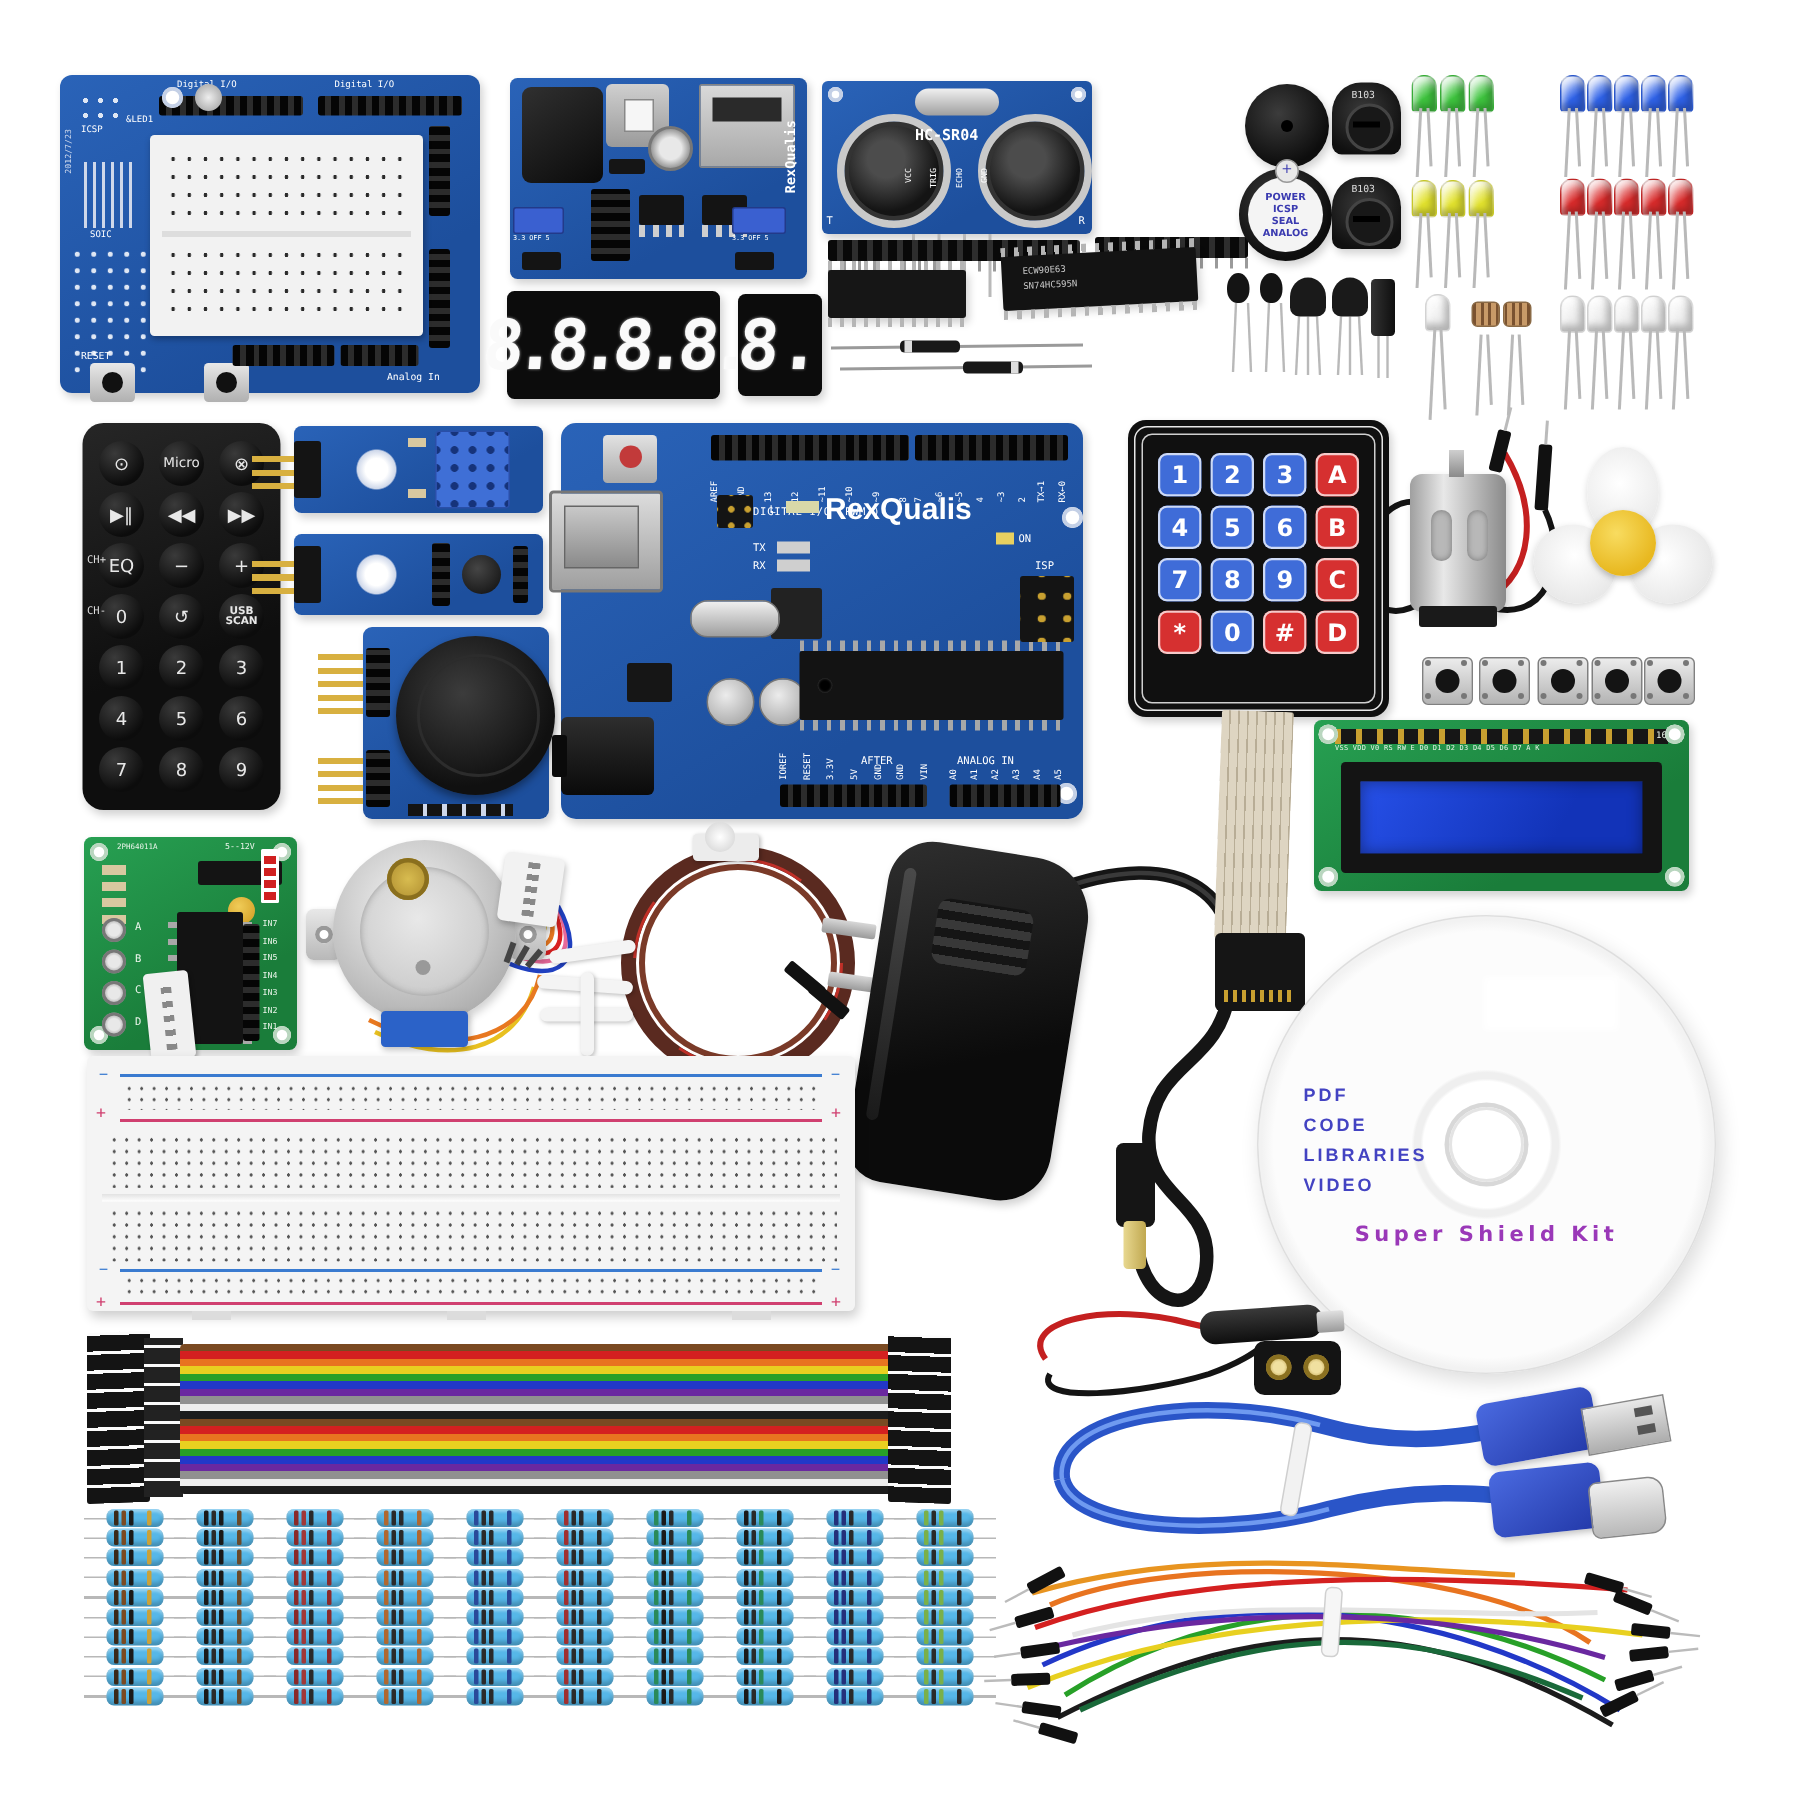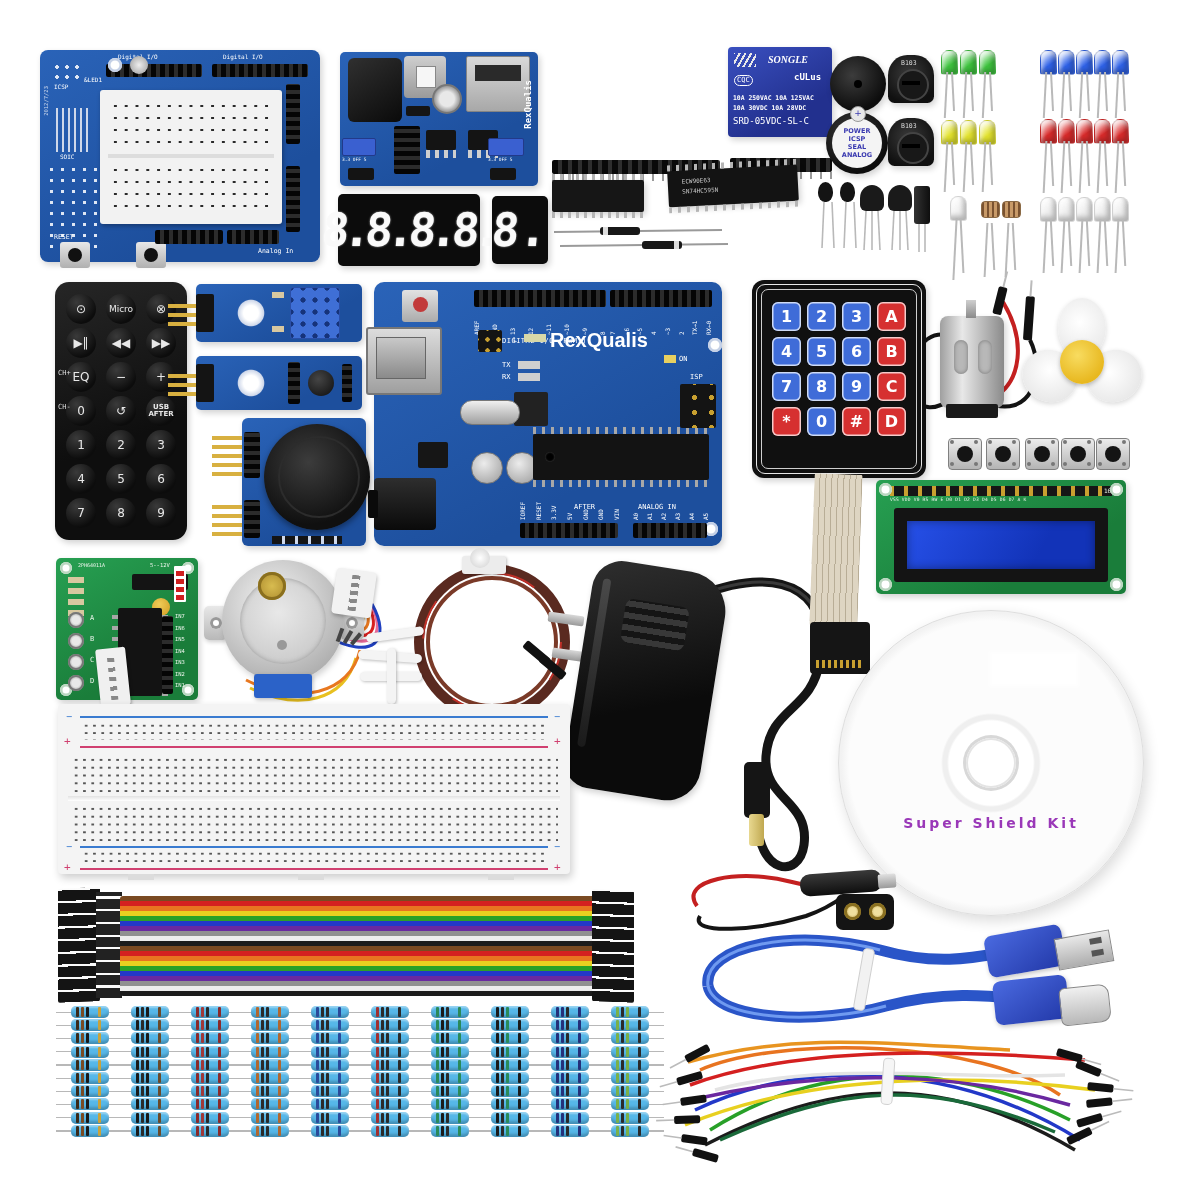--- a/index.html
+++ b/index.html
@@ -246,30 +246,41 @@
   <div class="abs" style="left:150px;top:116px;width:26px;height:12px;background:#141414;border-radius:2px"></div>
 </div>
 
 <div class="seg part z3" style="left:338px;top:194px;width:142px;height:72px">
       <span style="font-size:46px;letter-spacing:-6px">8.8.8.8.</span>
     </div>
 <div class="seg part z3" style="left:492px;top:196px;width:56px;height:68px">
       <span style="font-size:46px">8.</span>
     </div>
 
-
-<div class="part z3" style="left:728px;top:47px;width:104px;height:90px;background:linear-gradient(150deg,#3a50c0,#22308e 70%);border-radius:4px">
-  <div class="abs" style="left:6px;top:6px;width:22px;height:14px;background:repeating-linear-gradient(-60deg,#e8e8e8 0 2px,transparent 2px 5px)"></div>
-  <div class="lbl" style="left:40px;top:8px;font-size:10px;font-style:italic;font-weight:bold;font-family:'Liberation Serif',serif">SONGLE</div>
-  <div class="lbl" style="left:6px;top:28px;font-size:7px;border:1px solid #fff;border-radius:6px;padding:1px 2px">CQC</div>
-  <div class="lbl" style="left:66px;top:26px;font-size:9px;font-weight:bold">cULus</div>
-  <div class="lbl" style="left:5px;top:48px;font-size:6.4px;font-weight:bold">10A 250VAC 10A 125VAC</div>
-  <div class="lbl" style="left:5px;top:58px;font-size:6.4px;font-weight:bold">10A 30VDC 10A 28VDC</div>
-  <div class="lbl" style="left:5px;top:70px;font-size:9px">SRD-05VDC-SL-C</div>
-</div>
+<div class="part pcb z3" style="left:548px;top:54px;width:180px;height:102px;border-radius:4px" id="hcsr04">
+  <div class="abs" style="left:62px;top:5px;width:56px;height:18px;border-radius:9px;background:linear-gradient(#f0f0f0,#9f9f9f)"></div>
+  <div class="tducer" style="left:10px;top:22px"></div>
+  <div class="tducer" style="left:104px;top:22px"></div>
+  <div class="lbl" style="left:62px;top:32px;font-size:10px;font-weight:bold">HC-SR04</div>
+  <div class="lbl" style="left:3px;top:90px;font-size:7px">T</div>
+  <div class="lbl" style="left:171px;top:90px;font-size:7px">R</div>
+  <div class="hole" style="left:4px;top:4px;width:10px;height:10px"></div>
+      <div class="hole" style="left:166px;top:4px;width:10px;height:10px"></div>
+  <div id="hcsr04-pins" class="abs" style="left:0;top:0;width:100%;height:100%">
+        <div class="vlbl" style="left: 56px; top: 58px; font-size: 5.5px; color: rgb(255, 255, 255);">VCC</div>
+        <div style="position: absolute; left: 60px; top: 102px; width: 2px; height: 42px; background: rgb(185, 185, 185);"></div>
+        <div class="vlbl" style="left: 73px; top: 58px; font-size: 5.5px; color: rgb(255, 255, 255);">TRIG</div>
+        <div style="position: absolute; left: 77px; top: 102px; width: 2px; height: 42px; background: rgb(185, 185, 185);"></div>
+        <div class="vlbl" style="left: 90px; top: 58px; font-size: 5.5px; color: rgb(255, 255, 255);">ECHO</div>
+        <div style="position: absolute; left: 94px; top: 102px; width: 2px; height: 42px; background: rgb(185, 185, 185);"></div>
+        <div class="vlbl" style="left: 107px; top: 58px; font-size: 5.5px; color: rgb(255, 255, 255);">GND</div>
+        <div style="position: absolute; left: 111px; top: 102px; width: 2px; height: 42px; background: rgb(185, 185, 185);"></div>
+      </div>
+</div>
+
 
 <div class="part z3" style="left:552px;top:160px;width:168px;height:14px;background:repeating-linear-gradient(90deg,#090909 0 6px,#2e2e2e 6px 10px);border-radius:2px;box-shadow:none"></div>
 <div class="abs" style="left:552px;top:174px;width:168px;height:7px;background:repeating-linear-gradient(90deg,#9a9a9a 0 2px,transparent 2px 10px)"></div>
 <div class="part z3" style="left:730px;top:158px;width:102px;height:14px;background:repeating-linear-gradient(90deg,#090909 0 6px,#2e2e2e 6px 10px);border-radius:2px;box-shadow:none"></div>
 <div class="abs" style="left:730px;top:172px;width:102px;height:7px;background:repeating-linear-gradient(90deg,#9a9a9a 0 2px,transparent 2px 10px)"></div>
 
 <div class="part z3" style="left:552px;top:180px;width:92px;height:32px;background:#161616;border-radius:2px">
   <div class="abs" style="left:0;top:-6px;width:100%;height:6px;background:repeating-linear-gradient(90deg,#b5b5b5 0 3px,transparent 3px 8px)"></div>
   <div class="abs" style="left:0;bottom:-6px;width:100%;height:6px;background:repeating-linear-gradient(90deg,#b5b5b5 0 3px,transparent 3px 8px)"></div>
 </div>
@@ -437,21 +448,21 @@
         <div class="rbtn small">Micro</div>
         <div class="rbtn">⊗</div>
         <div class="rbtn">▶‖</div>
         <div class="rbtn">◀◀</div>
         <div class="rbtn">▶▶</div>
         <div class="rbtn">EQ</div>
         <div class="rbtn">−</div>
         <div class="rbtn">+</div>
         <div class="rbtn">0</div>
         <div class="rbtn">↺</div>
-        <div class="rbtn tiny">USB AFTER</div>
+        <div class="rbtn tiny">USB SCAN</div>
         <div class="rbtn">1</div>
         <div class="rbtn">2</div>
         <div class="rbtn">3</div>
         <div class="rbtn">4</div>
         <div class="rbtn">5</div>
         <div class="rbtn">6</div>
         <div class="rbtn">7</div>
         <div class="rbtn">8</div>
         <div class="rbtn">9</div>
       </div>
@@ -738,20 +749,26 @@
 <div class="part z3" style="left:578px;top:566px;width:136px;height:230px;background:linear-gradient(160deg,#2f2f2f,#0b0b0b 60%);border-radius:30px 40px 34px 26px;transform:rotate(9deg)">
   <div class="abs" style="left:36px;top:36px;width:64px;height:44px;border-radius:8px;background:repeating-linear-gradient(0deg,#383838 0 6px,#151515 6px 12px)"></div>
   <div class="abs" style="left:10px;top:20px;width:8px;height:170px;border-radius:4px;background:linear-gradient(#4a4a4a,#1a1a1a)"></div>
 </div>
 <div class="abs z3" style="left:744px;top:762px;width:26px;height:56px;background:#151515;border-radius:5px"></div>
 <div class="abs z3" style="left:749px;top:814px;width:15px;height:32px;background:linear-gradient(90deg,#e8d890,#c0a850);border-radius:3px"></div>
 
 <div class="part z3" style="left:838px;top:610px;width:304px;height:304px;border-radius:50%;background:radial-gradient(circle,#ffffff 0 42px,#efefef 44px 48px,#fcfcfc 50px 142px,#f2f2f2 150px);border:1px solid #dedede;box-shadow:3px 5px 14px rgba(0,0,0,.14)">
   <div class="abs" style="left:127px;top:127px;width:50px;height:50px;border-radius:50%;background:#fff;box-shadow:0 0 0 3px #d8d8d8, inset 0 0 0 2px #e4e4e4"></div>
   <div class="abs" style="left:150px;top:40px;width:90px;height:36px;background:rgba(255,255,255,.85);filter:blur(2px)"></div>
+  <div class="abs" style="left:30px;top:112px;display:flex;flex-direction:column;gap:6px;color:#4343c2;font-weight:bold;font-size:12px;letter-spacing:2px;font-family:'Liberation Sans',sans-serif">
+    <span>PDF</span>
+        <span>CODE</span>
+        <span>LIBRARIES</span>
+        <span>VIDEO</span>
+  </div>
   <div class="abs" style="left:0;top:204px;width:100%;text-align:center;color:#9a38b8;font-weight:bold;font-size:14px;letter-spacing:3px">Super Shield Kit</div>
 </div>
 
 <div class="part z3" style="left:58px;top:704px;width:512px;height:170px;background:#f4f4f4;border-radius:4px;box-shadow:2px 4px 8px rgba(0,0,0,.2)">
   <div class="abs" style="left:22px;top:12px;width:468px;height:2px;background:#3a7bd0"></div>
   <div class="bb2dots" style="left:24px;top:18px;width:464px;height:18px"></div>
   <div class="abs" style="left:22px;top:42px;width:468px;height:2px;background:#d04070"></div>
   <div class="lbl" style="left:8px;top:8px;font-size:10px;color:#3a7bd0">−</div>
   <div class="lbl" style="left:6px;top:32px;font-size:11px;color:#d04070">+</div>
   <div class="lbl" style="left:496px;top:8px;font-size:10px;color:#3a7bd0">−</div>

